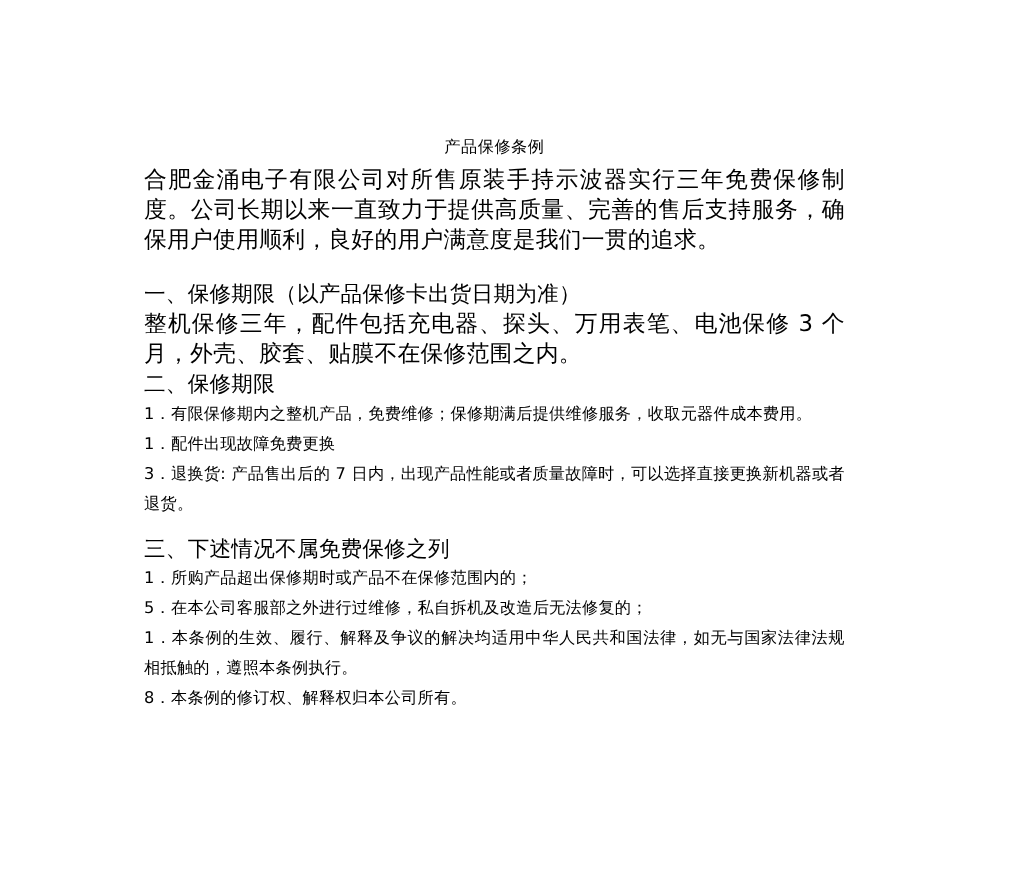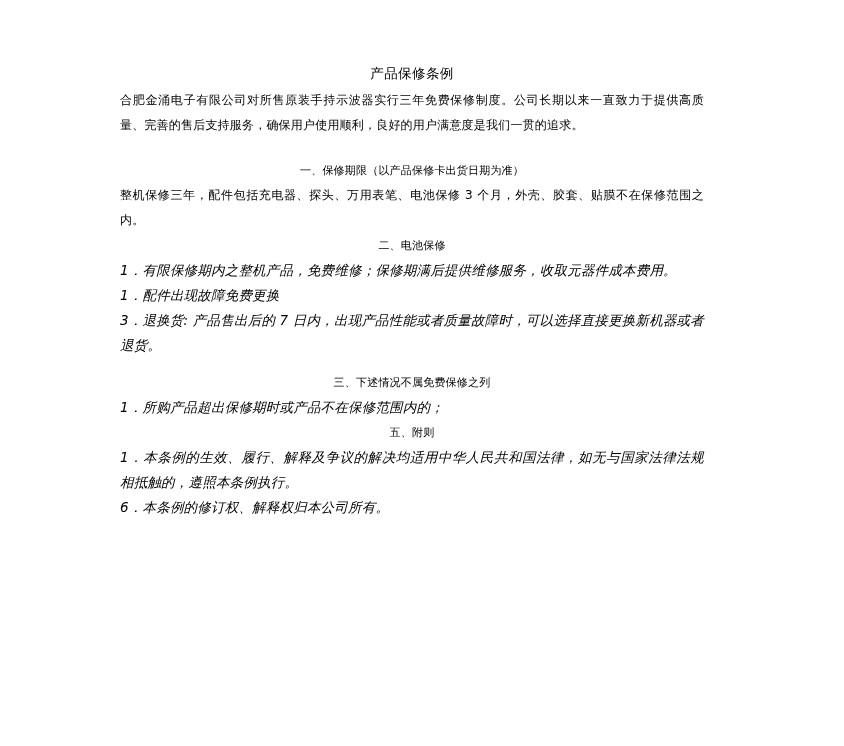--- a/index.html
+++ b/index.html
@@ -12,57 +12,55 @@
     height: 746px;
     font-family: "DejaVu Sans", "Liberation Sans", sans-serif;
     color: #000000;
     overflow: hidden;
   }
   .page {
     position: relative;
     width: 844px;
     height: 746px;
     box-sizing: border-box;
-    padding: 62px 140px 0 120px;
+    padding: 112px 140px 0 120px;
   }
   .doc-title {
     text-align: center;
     font-size: 13.5px;
     line-height: 22px;
     margin: 0 0 4px 0;
     letter-spacing: 0.4px;
   }
   .para {
-    font-size: 12px;
+    font-size: 19px;
     line-height: 25px;
     margin: 0;
     text-align: justify;
     letter-spacing: 0.2px;
   }
   .para.indent-0 { text-indent: 0; }
   .spacer-sm { height: 12px; }
   .spacer-md { height: 20px; }
   .section-head {
-    font-size: 11px;
+    font-size: 18px;
     line-height: 25px;
     margin: 0;
     letter-spacing: 0.2px;
-    text-align: center;
   }
   .list {
     margin: 0;
     padding: 0;
     list-style: none;
   }
   .list li {
     font-size: 13.5px;
     line-height: 25px;
     letter-spacing: 0.2px;
     text-align: justify;
-    font-style: italic;
   }
   .block {
     margin: 0;
   }
 </style>
 </head>
 <body>
 
 <div class="page">
 
@@ -71,38 +69,38 @@
   <p class="para indent-0">合肥金涌电子有限公司对所售原装手持示波器实行三年免费保修制度。公司长期以来一直致力于提供高质量、完善的售后支持服务，确保用户使用顺利，良好的用户满意度是我们一贯的追求。</p>
 
   <div class="spacer-md"></div>
 
   <div class="block">
     <p class="section-head">一、保修期限（以产品保修卡出货日期为准）</p>
     <p class="para">整机保修三年，配件包括充电器、探头、万用表笔、电池保修 3 个月，外壳、胶套、贴膜不在保修范围之内。</p>
   </div>
 
   <div class="block">
-    <p class="section-head"> 二、电池保修</p>
+    <p class="section-head"> 二、保修期限</p>
     <ul class="list">
       <li>1．有限保修期内之整机产品，免费维修；保修期满后提供维修服务，收取元器件成本费用。</li>
       <li>1．配件出现故障免费更换</li>
       <li>3．退换货: 产品售出后的 7 日内，出现产品性能或者质量故障时，可以选择直接更换新机器或者退货。</li>
     </ul>
   </div>
 
   <div class="spacer-sm"></div>
 
   <div class="block">
     <p class="section-head">三、下述情况不属免费保修之列</p>
     <ul class="list">
       <li>1．所购产品超出保修期时或产品不在保修范围内的；</li>
+      <li>5．在本公司客服部之外进行过维修，私自拆机及改造后无法修复的；</li>
     </ul>
   </div>
 
   <div class="block">
-    <p class="section-head">五、附则</p>
     <ul class="list">
       <li>1．本条例的生效、履行、解释及争议的解决均适用中华人民共和国法律，如无与国家法律法规相抵触的，遵照本条例执行。</li>
-      <li>6．本条例的修订权、解释权归本公司所有。</li>
+      <li>8．本条例的修订权、解释权归本公司所有。</li>
     </ul>
   </div>
 
 </div>
 
 </body></html>

